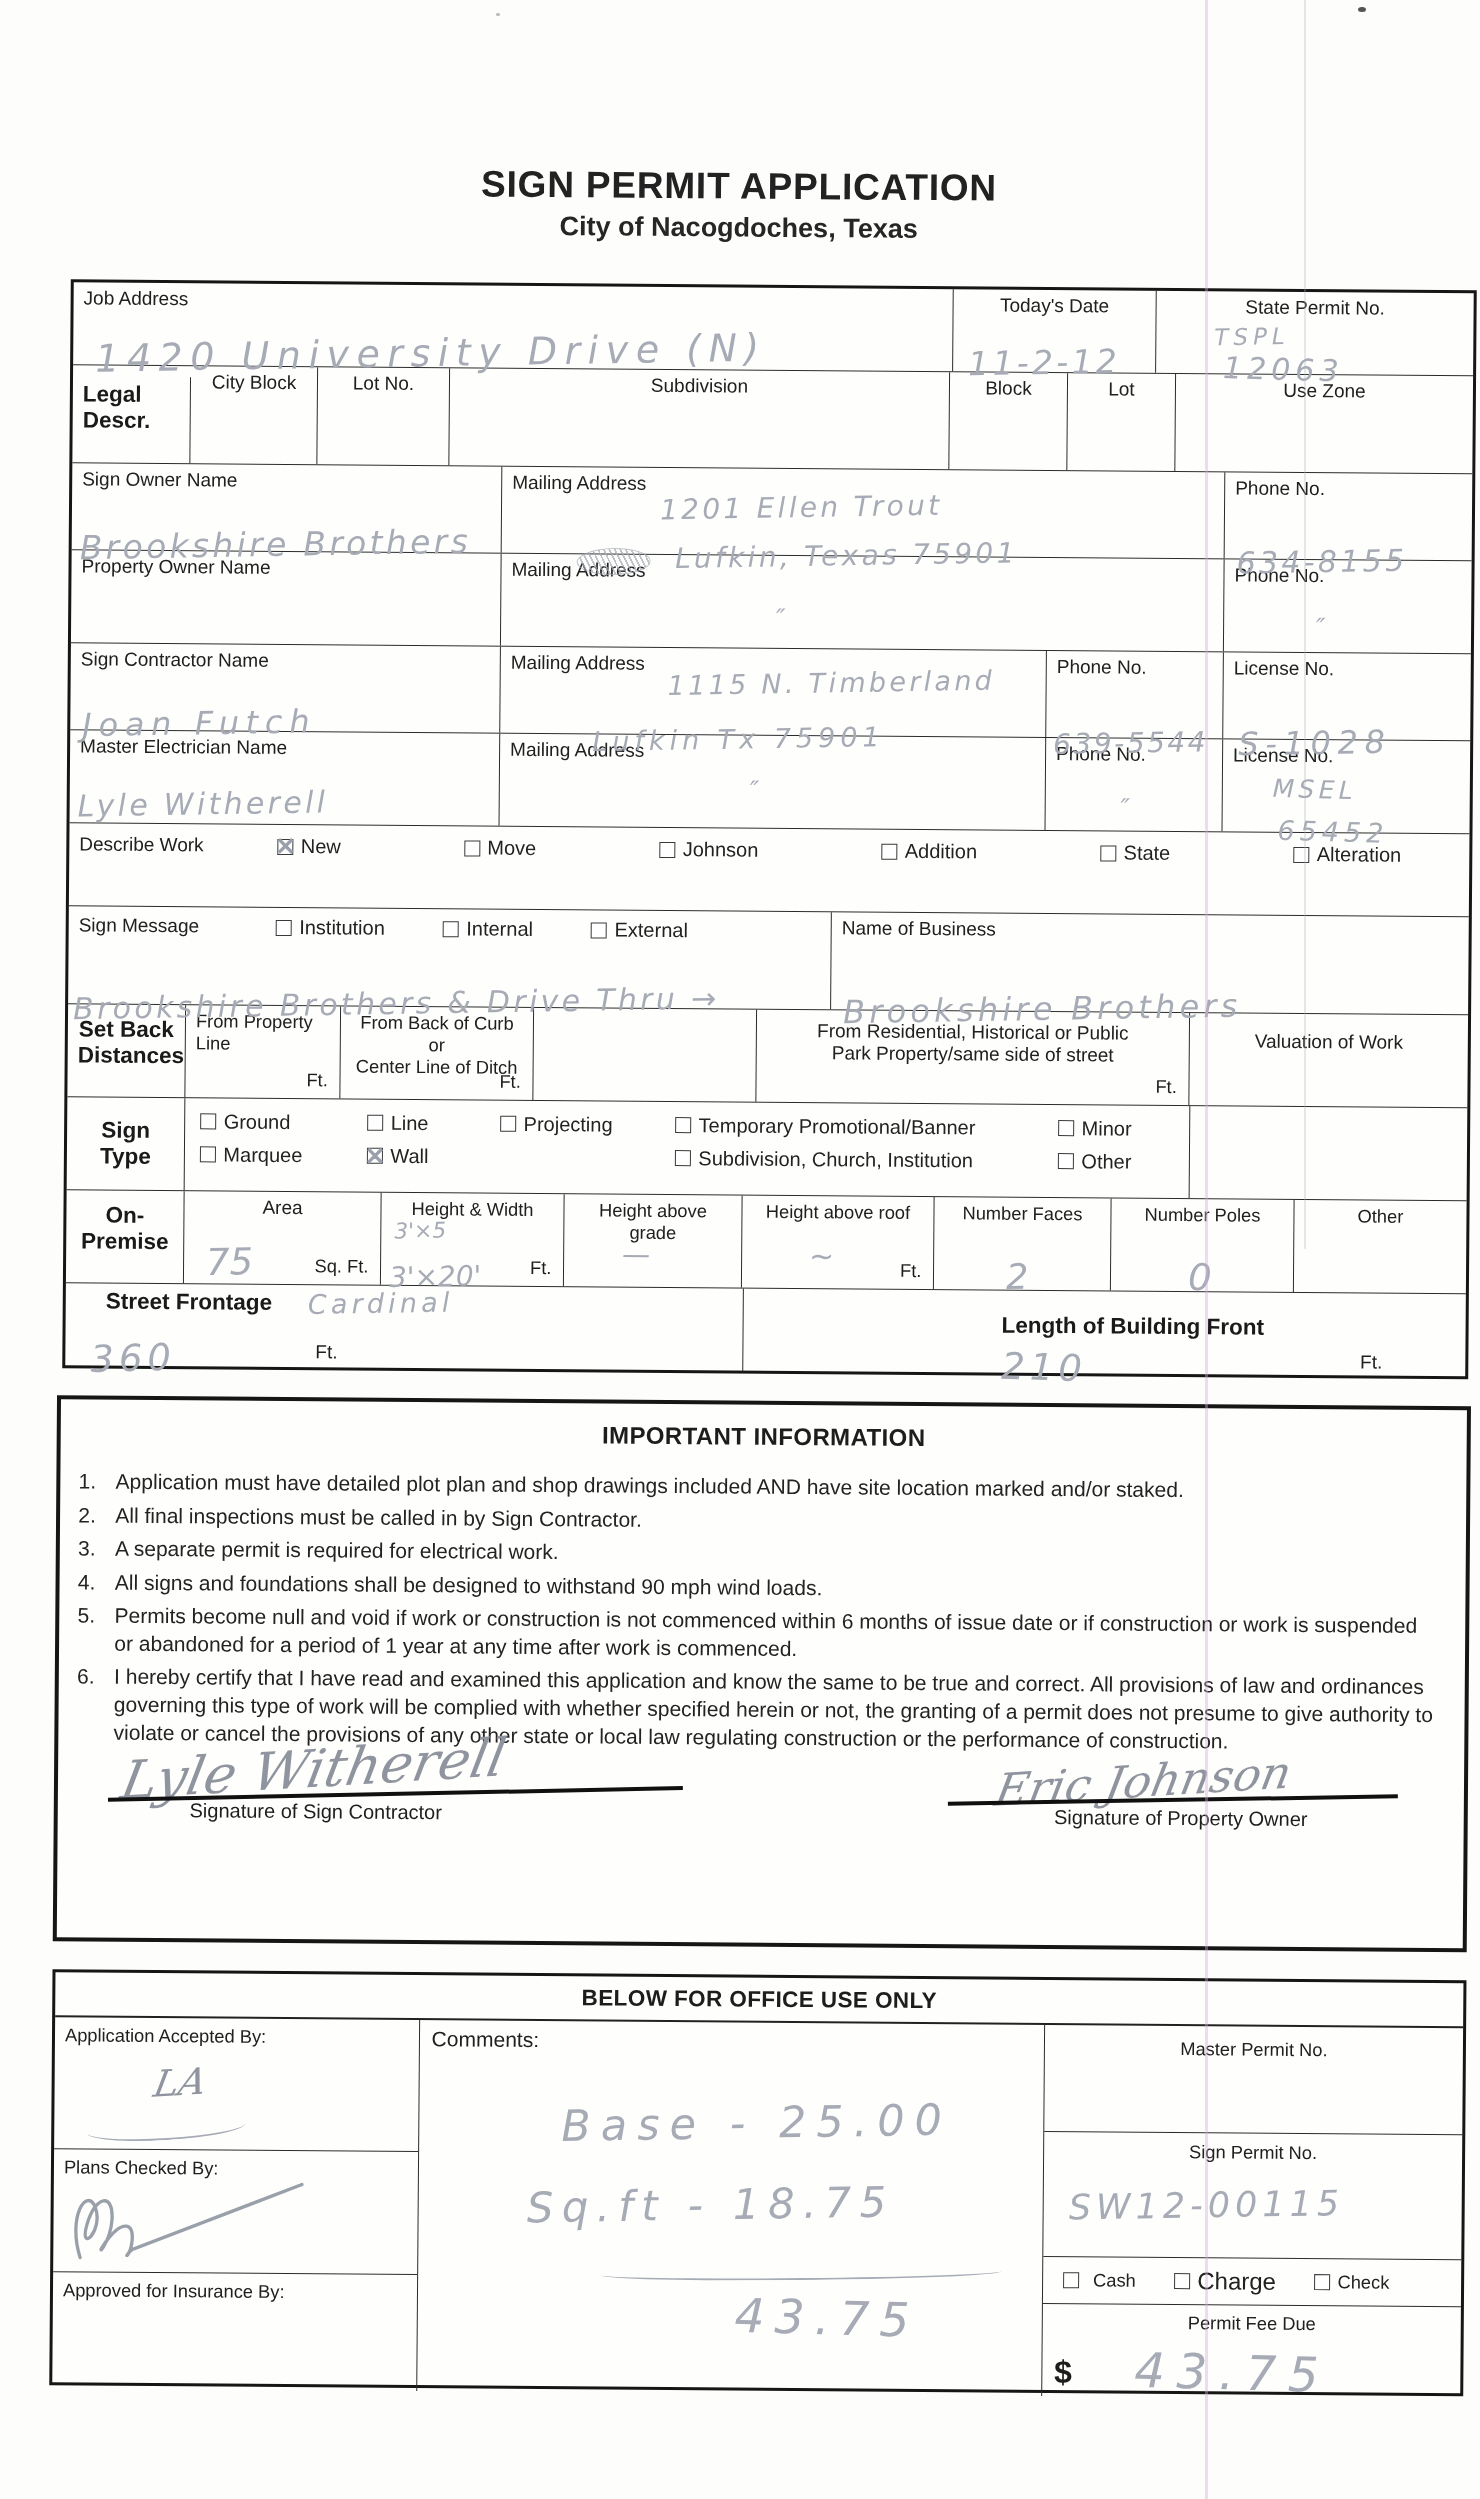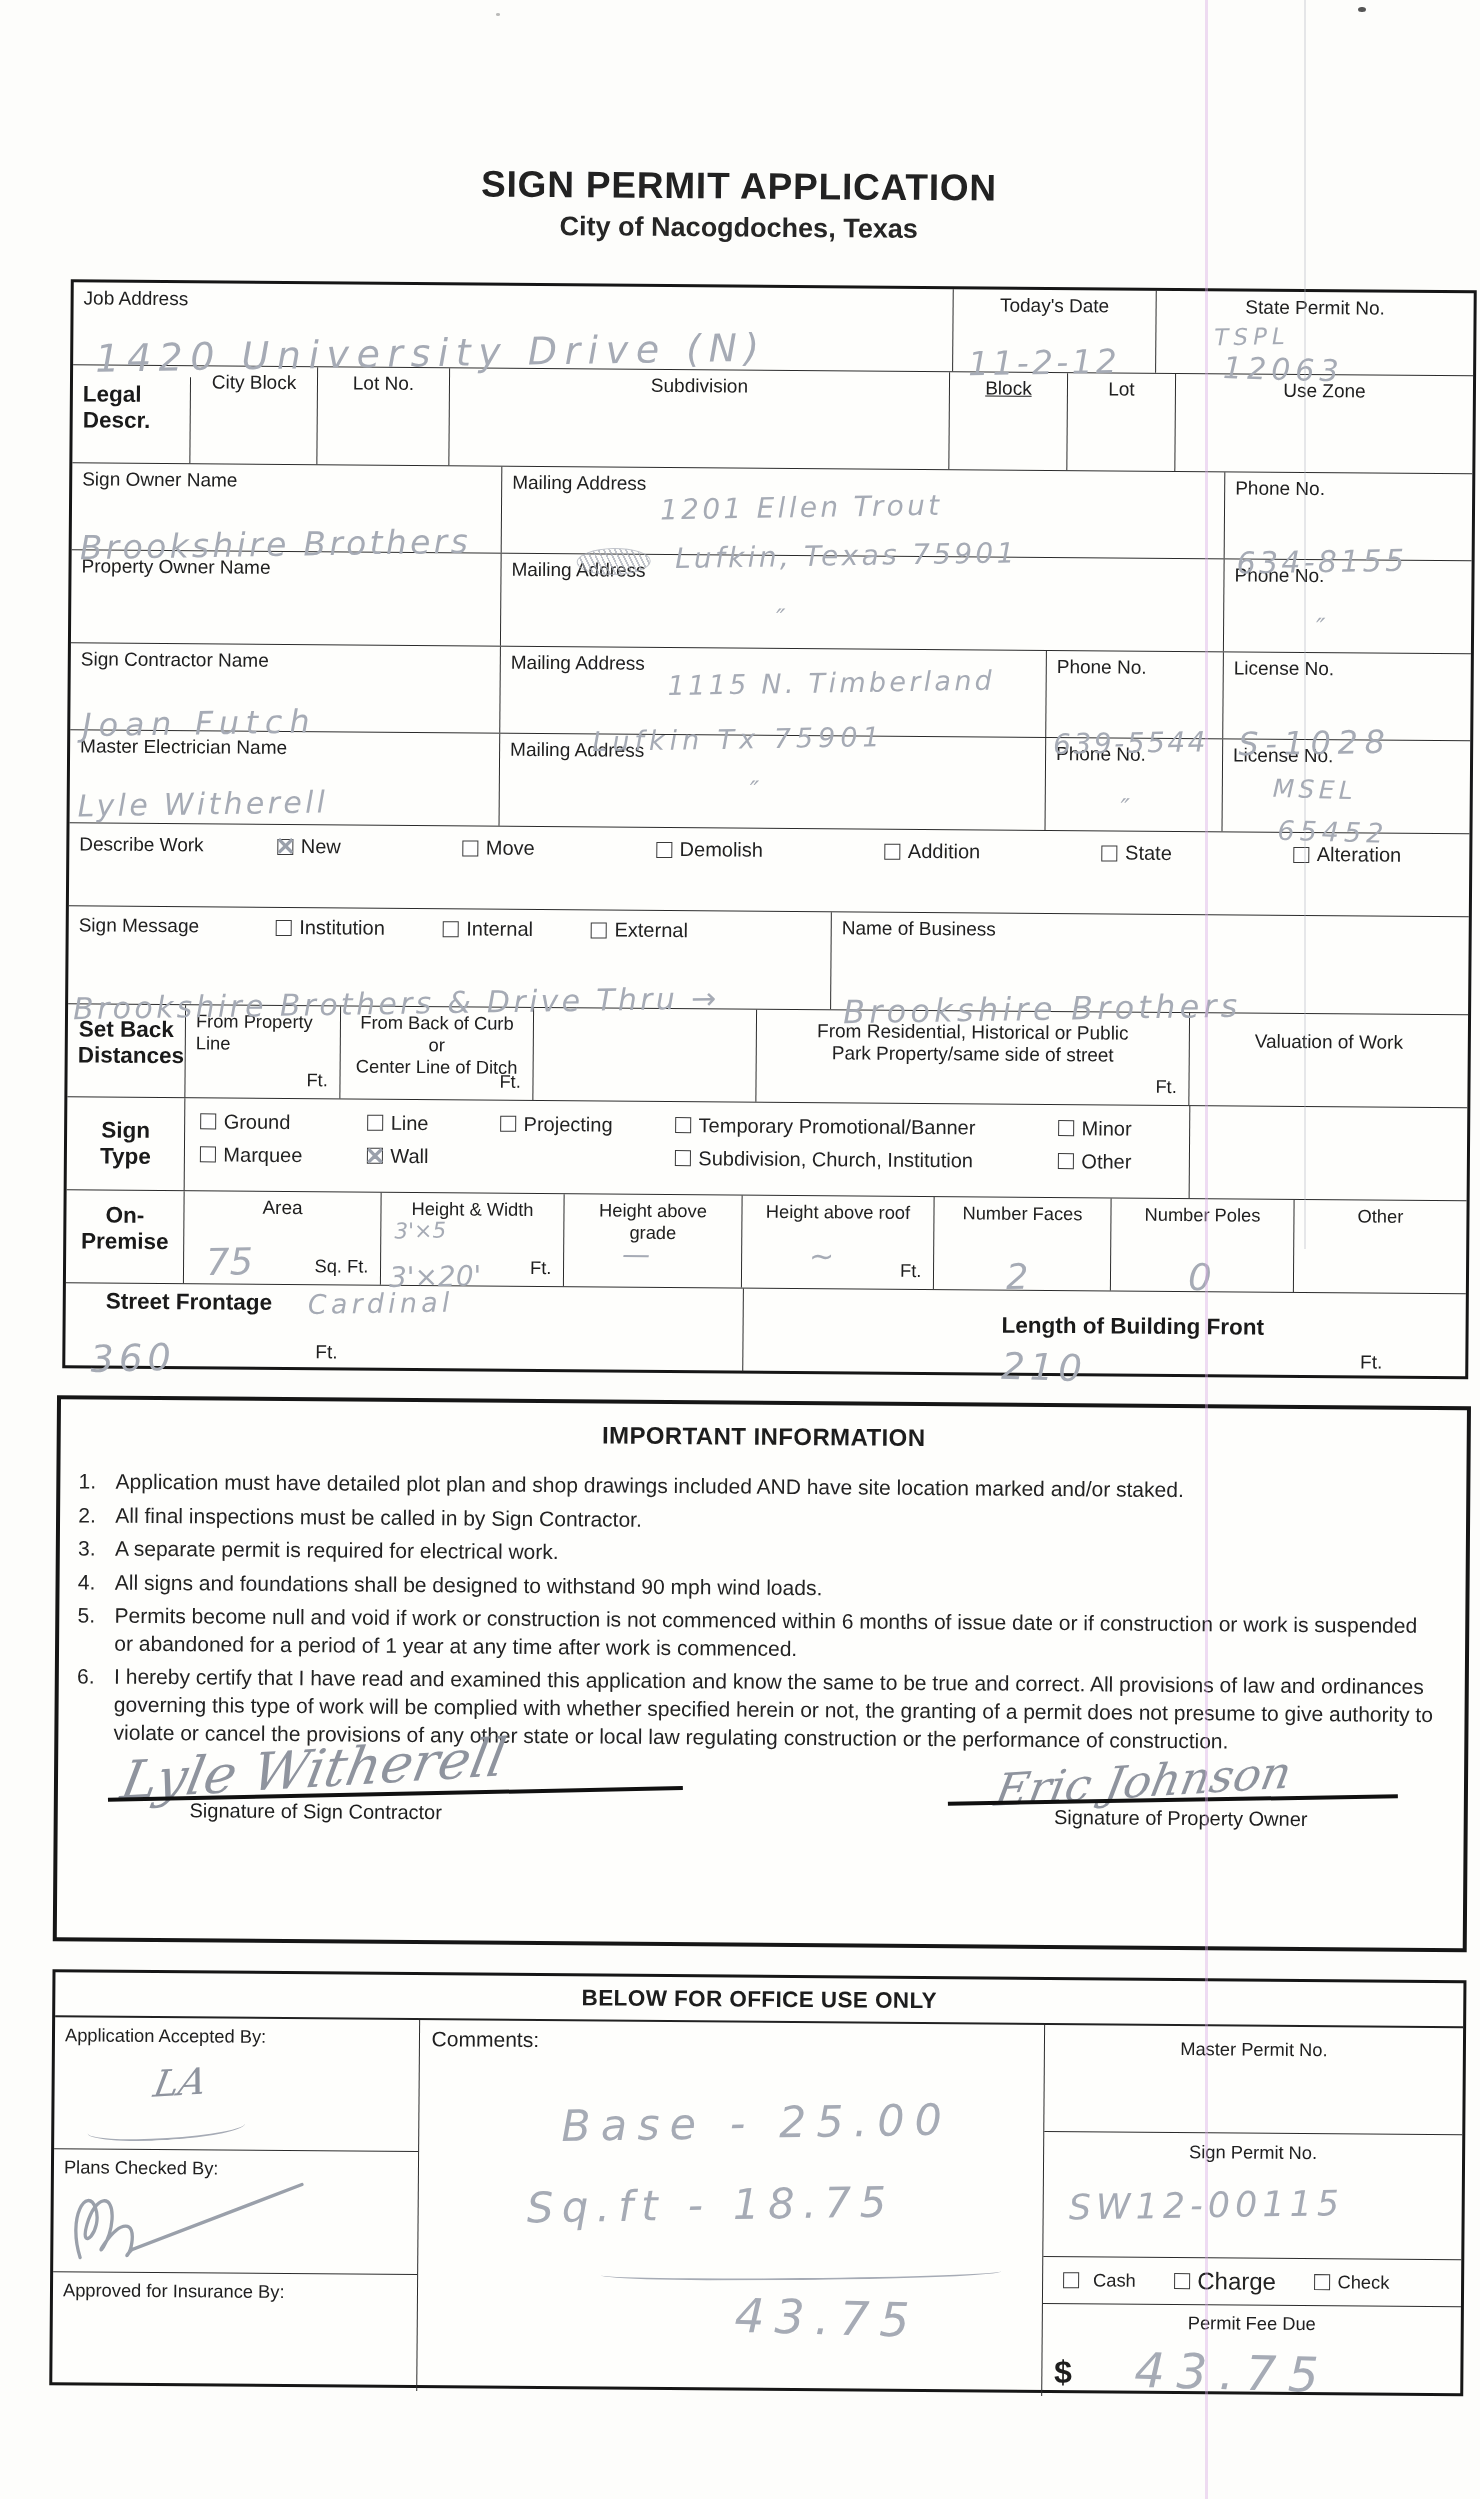--- a/index.html
+++ b/index.html
@@ -99,21 +99,21 @@
         </div>
         <div class="cell" style="width:127px;">
             <span class="lbl lbl-c">City Block</span>
           </div>
         <div class="cell" style="width:132px;">
             <span class="lbl lbl-c">Lot No.</span>
           </div>
         <div class="cell" style="width:500px;">
             <span class="lbl lbl-c">Subdivision</span>
           </div>
-        <div class="cell" style="width:118px;text-decoration:underline;">
+        <div class="cell" style="width:118px;">
             <span class="lbl lbl-c">Block</span>
           </div>
         <div class="cell" style="width:108px;">
             <span class="lbl lbl-c">Lot</span>
           </div>
         <div class="cell" style="flex:1;">
             <span class="lbl lbl-c">Use Zone</span>
           </div>
       </div>
 
@@ -194,21 +194,21 @@
             <span class="cb checked">
                 <span class="bx"></span>
                 <span>New</span>
               </span>
             <span class="cb">
                 <span class="bx"></span>
                 <span>Move</span>
               </span>
             <span class="cb">
                 <span class="bx"></span>
-                <span>Demolish</span>
+                <span>Johnson</span>
               </span>
             <span class="cb">
                 <span class="bx"></span>
                 <span>Addition</span>
               </span>
             <span class="cb">
                 <span class="bx"></span>
                 <span>State</span>
               </span>
             <span class="cb">

